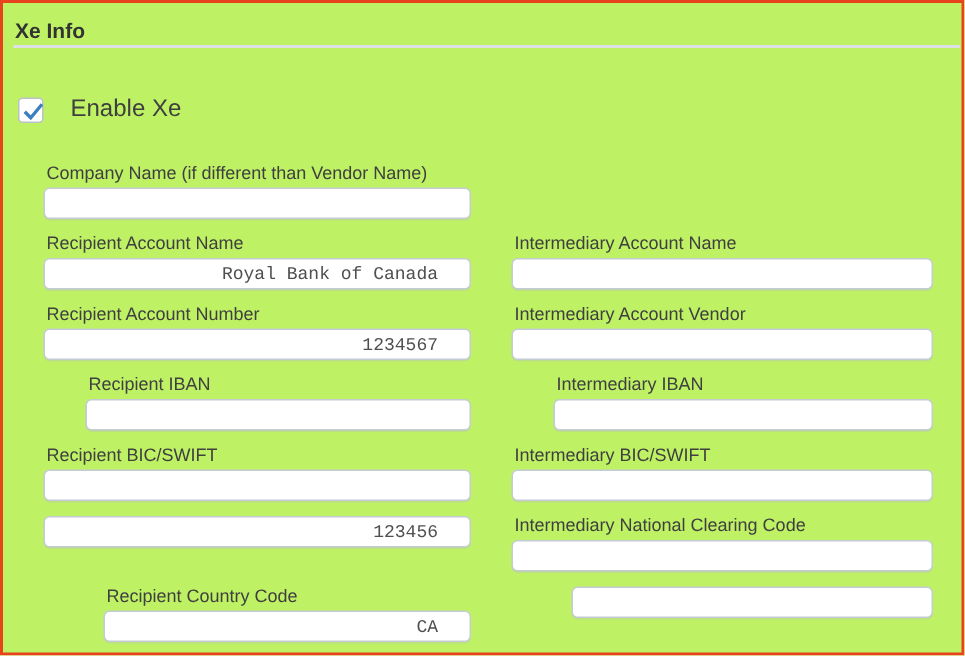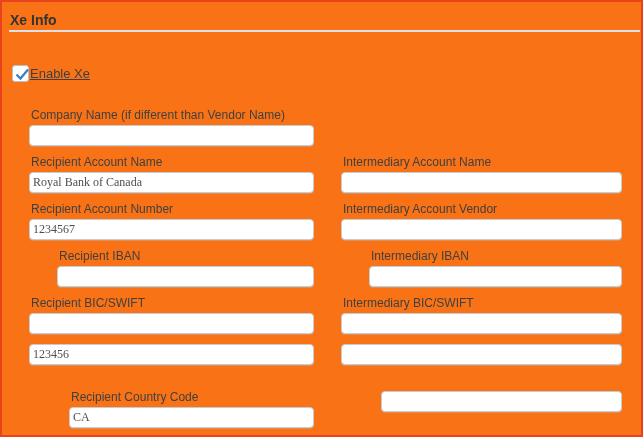--- a/index.html
+++ b/index.html
@@ -2,21 +2,21 @@
 <html><head>
 <meta charset="utf-8">
 <style>
   html, body { margin: 0; padding: 0; background: #ffffff; }
   * { box-sizing: border-box; }
 
   .frame {
     width: 643px;
     height: 437px;
     border: 2px solid #e8431d;
-    background: #f97316;
+    background: #bef264;
     font-family: "Liberation Sans", sans-serif;
     position: relative;
     overflow: hidden;
   }
 
   .panel-title {
     margin: 10px 0 0 8px;
     font-size: 14px;
     line-height: 16px;
     font-weight: bold;
@@ -44,24 +44,23 @@
     position: relative;
     cursor: pointer;
     flex: 0 0 auto;
   }
   .checkbox svg {
     position: absolute;
     left: 2px;
     top: 2px;
   }
   .checkbox-label {
-    margin-left: 1px;
-    font-size: 13px;
+    margin-left: 18px;
+    font-size: 16px;
     color: #3f3f3f;
-    text-decoration: underline;
   }
 
   .form-grid {
     margin: 27px 0 0 27px;
     display: grid;
     grid-template-columns: 285px 281px;
     column-gap: 27px;
     grid-auto-rows: 47px;
   }
   .field-group { }
@@ -77,26 +76,27 @@
     color: #404040;
     margin: 0 0 3px 2px;
     white-space: nowrap;
   }
   .field-input {
     width: 100%;
     height: 21px;
     border: 1px solid #c4ccd3;
     border-radius: 4px;
     background: #ffffff;
-    padding: 0 3px;
-    font-family: Liberation Serif, serif;
+    padding: 0 21px;
+    font-family: Liberation Mono, monospace;
     font-size: 12px;
     color: #4f4f4f;
     box-shadow: 0 1px 0 rgba(180,190,198,0.35);
     outline: none;
+    text-align: right;
   }
 </style>
 </head>
 <body>
 
 <div class="frame">
 
   <h2 class="panel-title">Xe Info</h2>
   <div class="divider"></div>
 
@@ -154,20 +154,21 @@
     <div class="field-group c2 r5">
       <label class="field-label">Intermediary BIC/SWIFT</label>
       <input class="field-input" type="text" value="" style="">
     </div>
 
     <div class="field-group c1 r6">
       <input class="field-input" type="text" value="123456" style="">
     </div>
 
     <div class="field-group c2 r6">
+      <label class="field-label">Intermediary National Clearing Code</label>
       <input class="field-input" type="text" value="" style="">
     </div>
 
     <div class="field-group c1 r7">
       <label class="field-label">Recipient Country Code</label>
       <input class="field-input" type="text" value="CA" style="">
     </div>
 
     <div class="field-group c2 r7">
       <input class="field-input" type="text" value="" style="">

